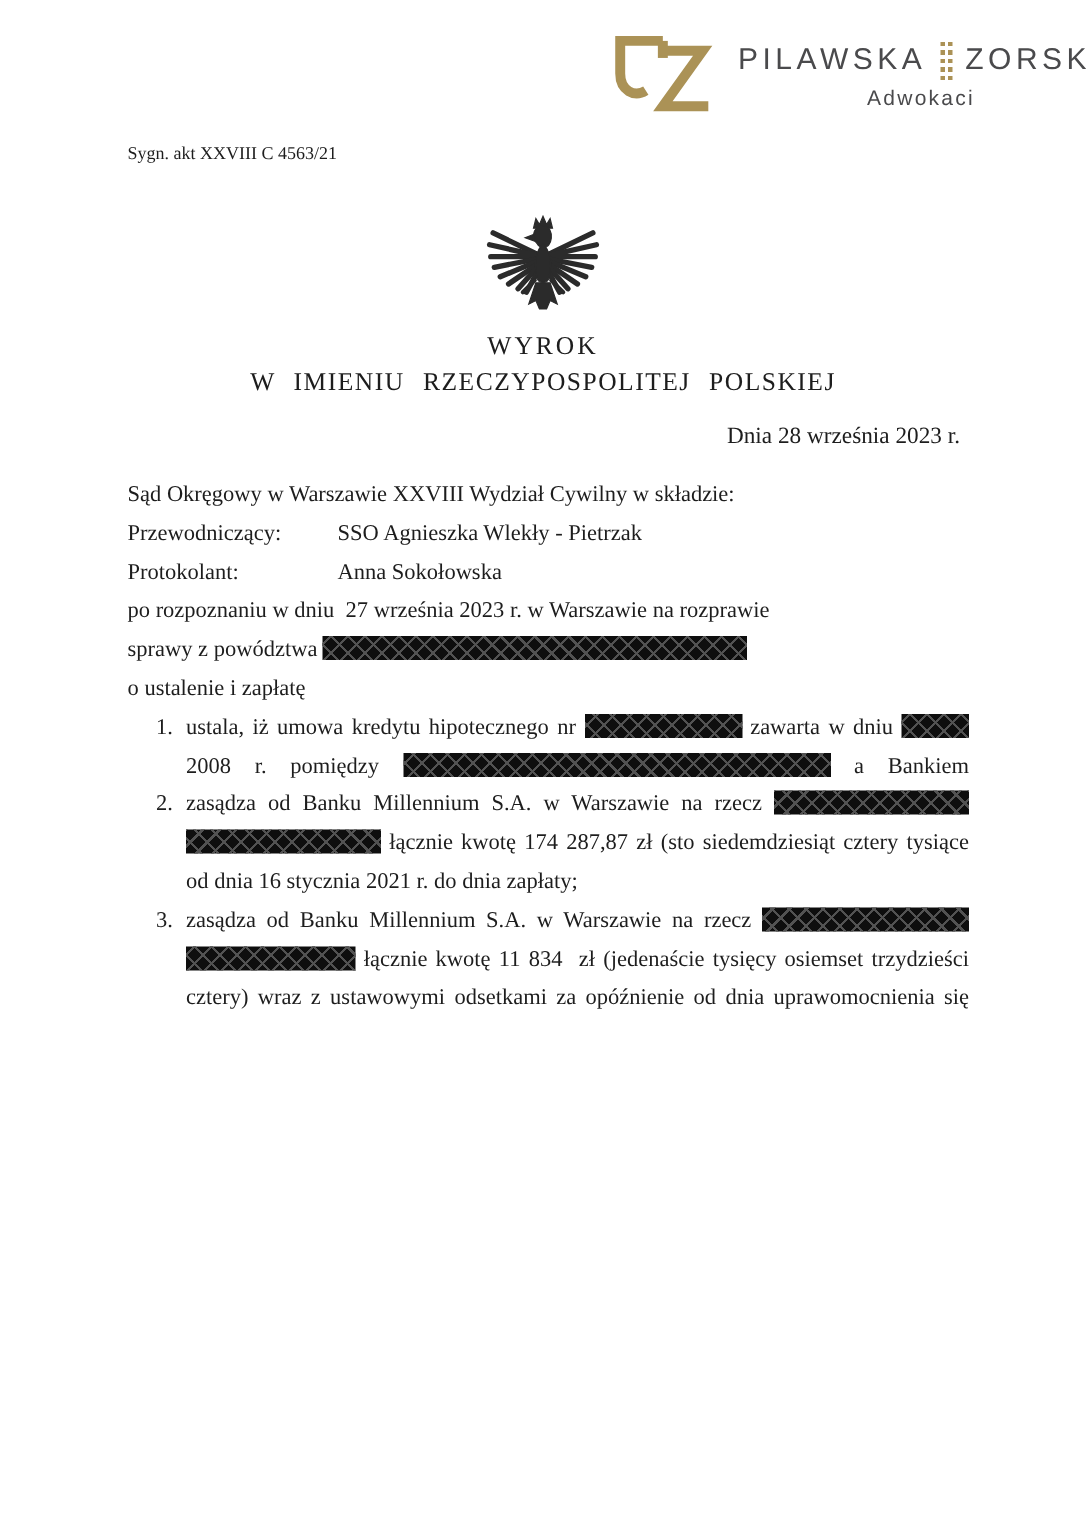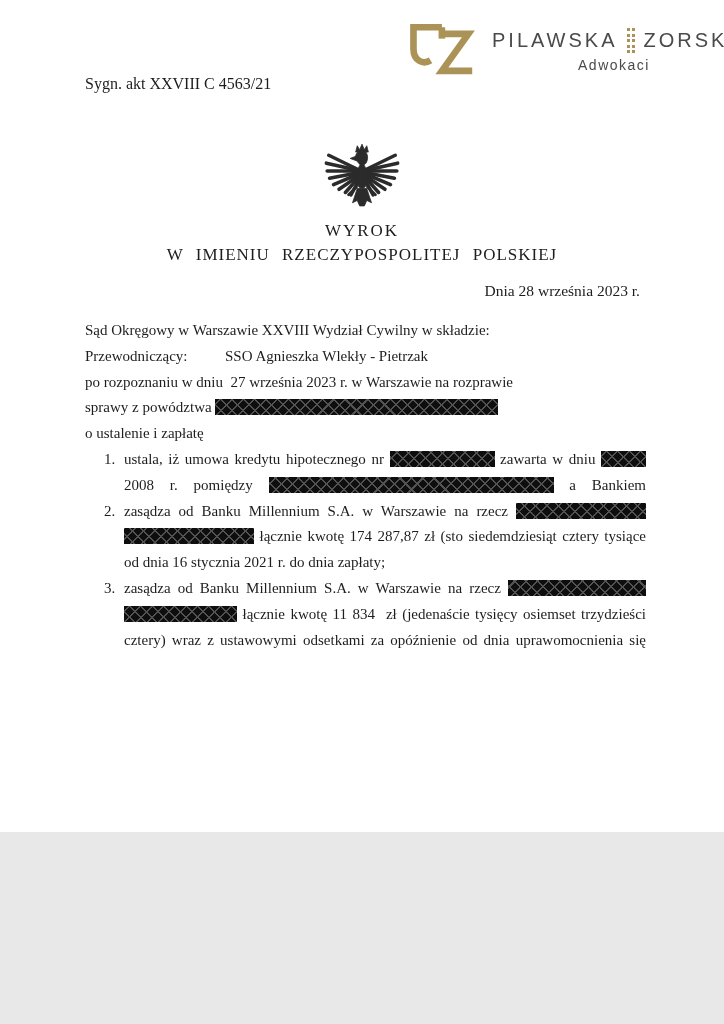--- a/index.html
+++ b/index.html
@@ -1,30 +1,30 @@
 <!DOCTYPE html>
 <html><head>
 <meta charset="utf-8">
 <style>
   html,body{margin:0;padding:0;background:#e8e8e8;}
-  .page{position:relative;width:724px;height:832px;margin:0 auto;background:#ffffff;
+  .page{position:relative;width:724px;height:1024px;margin:0 auto;background:#ffffff;
         font-family:"Liberation Serif",serif;color:#1d1d1d;overflow:hidden;}
 
   
   .logo{position:absolute;top:22px;left:404px;display:flex;align-items:center;gap:16px;}
   .pz{width:72px;height:56px;stroke:#ab9256;stroke-width:7;fill:none;}
   .lname{font-family:"Liberation Sans",sans-serif;color:#4a4a4c;}
   .lrow{display:flex;align-items:center;gap:9px;font-size:20px;letter-spacing:3px;}
   .divdots{display:flex;gap:2px;height:26px;align-items:center;}
   .divdots i{display:block;width:3px;height:26px;
              background:repeating-linear-gradient(to bottom,#ab9256 0 3px,transparent 3px 5.6px);}
   .lsub{text-align:center;font-size:14px;letter-spacing:1.5px;margin-top:3px;}
 
   
-  .sygn{position:absolute;top:75px;left:85px;font-size:16px;}
+  .sygn{position:absolute;top:95px;left:85px;font-size:12px;}
   .eagle{position:absolute;top:141px;left:50%;transform:translateX(-50%);width:82px;height:76px;}
   .heading{position:absolute;top:219px;left:0;width:100%;text-align:center;line-height:24px;}
   .h1{font-size:17px;letter-spacing:2px;}
   .h2{font-size:17px;letter-spacing:1px;word-spacing:7px;}
   .dateline{position:absolute;top:282px;right:84px;font-size:15.5px;}
 
   
   .body{position:absolute;top:318px;left:85px;width:561px;font-size:15px;line-height:25.8px;}
   .line{display:block;}
   .lbl{display:inline-block;width:140px;}
@@ -102,20 +102,21 @@
   </div>
 
   <div class="dateline">Dnia 28 września 2023 r.</div>
 
   <main class="body">
 
     <div class="line">Sąd Okręgowy w Warszawie XXVIII Wydział Cywilny w składzie:</div>
 
     <div class="line"><span class="lbl">Przewodniczący:</span><span>SSO Agnieszka Wlekły - Pietrzak</span></div>
 
+    <div class="line"><span class="lbl">Protokolant:</span><span>Anna Sokołowska</span></div>
 
     <div class="line">po rozpoznaniu w dniu&nbsp; 27 września 2023 r. w Warszawie na rozprawie</div>
 
     <div class="line"><span>sprawy z powództwa </span><span class="rx" style="width: 283px;"></span></div>
 
 
     <div class="line">o ustalenie i zapłatę</div>
 
     <div class="ritem">
       <span class="rnum">1.</span>

